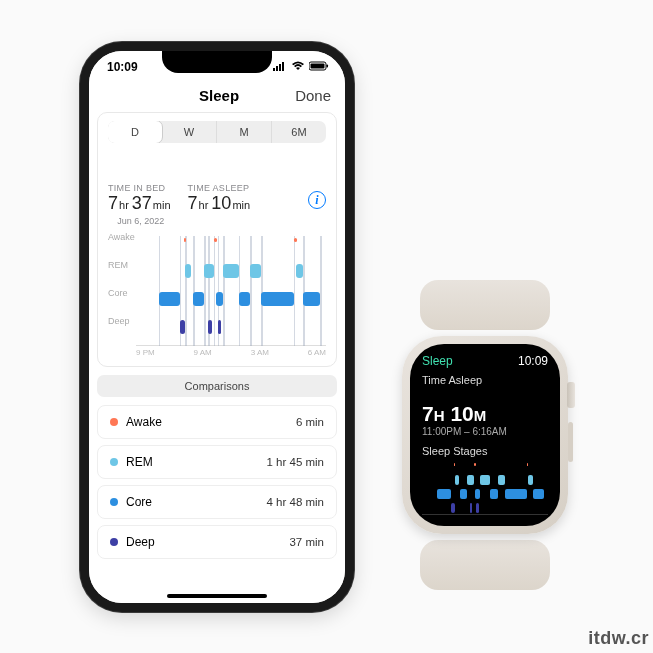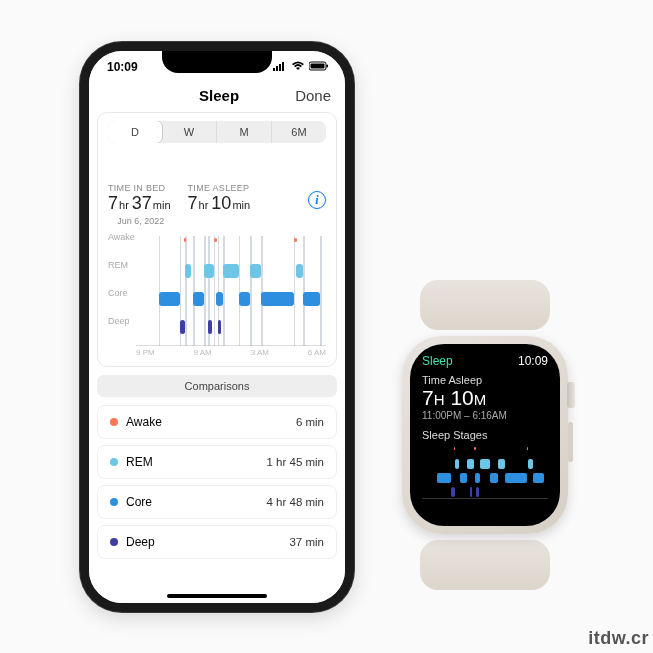--- a/index.html
+++ b/index.html
@@ -145,21 +145,21 @@
   }
   .watch-screen {
     position: absolute; left: 8px; top: 8px; right: 8px; bottom: 8px;
     background: #000; border-radius: 34px;
     padding: 10px 12px 8px;
     color: #fff;
   }
   .w-status { display: flex; justify-content: space-between; font-size: 12px; }
   .w-status .title { color: #40e0b0; font-weight: 500; }
   .w-label { font-size: 11px; color: #ddd; margin-top: 6px; }
-  .w-value { font-size: 21px; font-weight: 400; margin-top: 0; }
+  .w-value { font-size: 21px; font-weight: 700; margin-top: 16px; }
   .w-value .wu { font-size: 15px; }
   .w-range { font-size: 10px; color: #aaa; }
   .w-section { font-size: 11px; color: #ddd; margin-top: 8px; }
   .w-chart { position: relative; height: 54px; margin-top: 4px; }
   .w-chart .bar { position: absolute; border-radius: 2px; }
   .w-axis { position: absolute; left: 0; right: 0; bottom: 0; height: 1px; background: #333; }
 </style>
 </head>
 <body>
 

